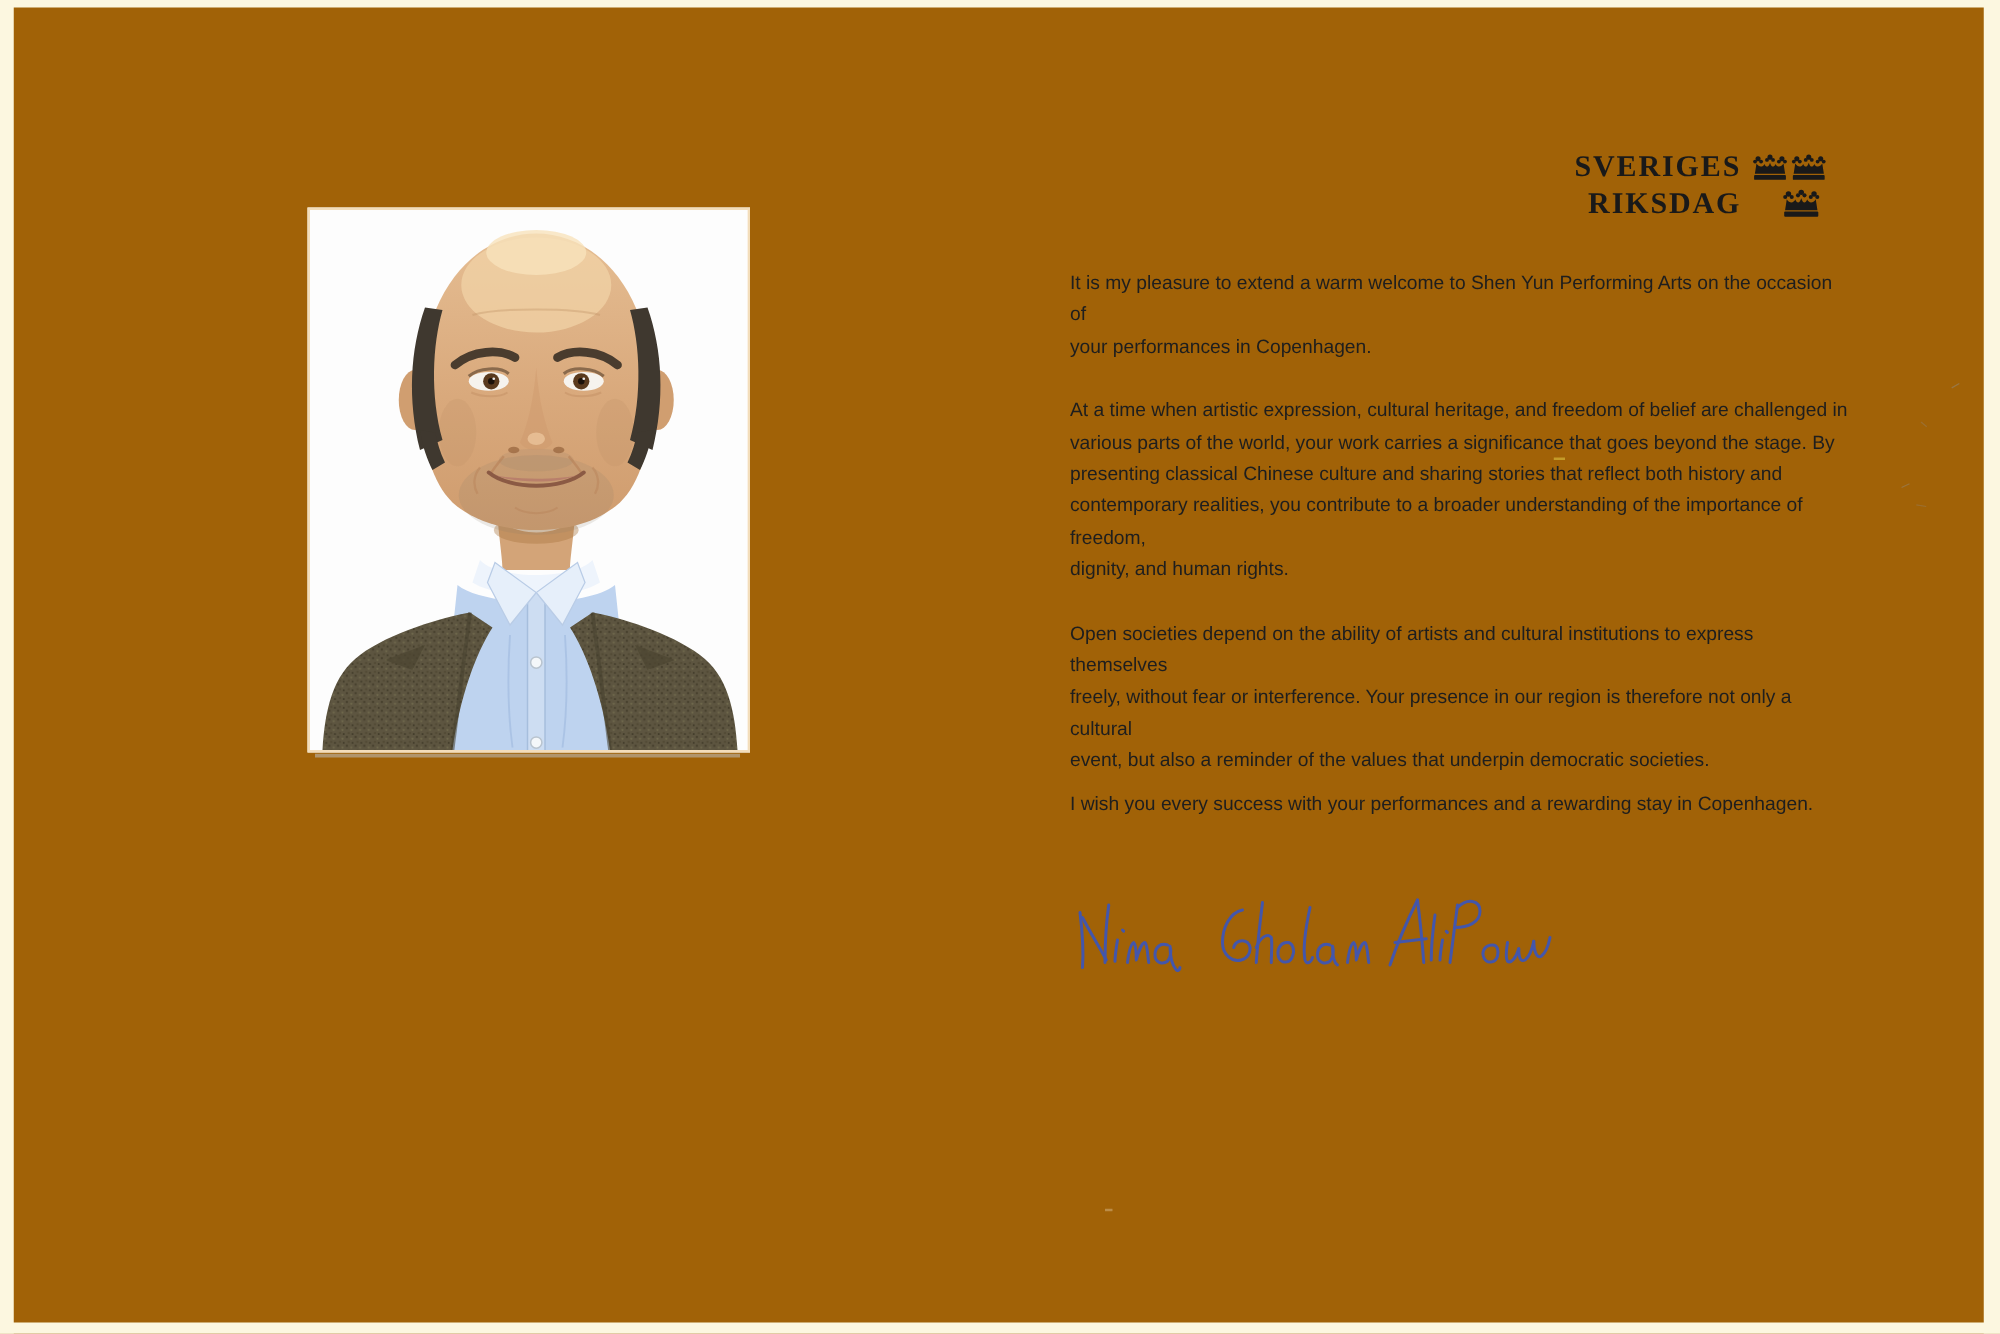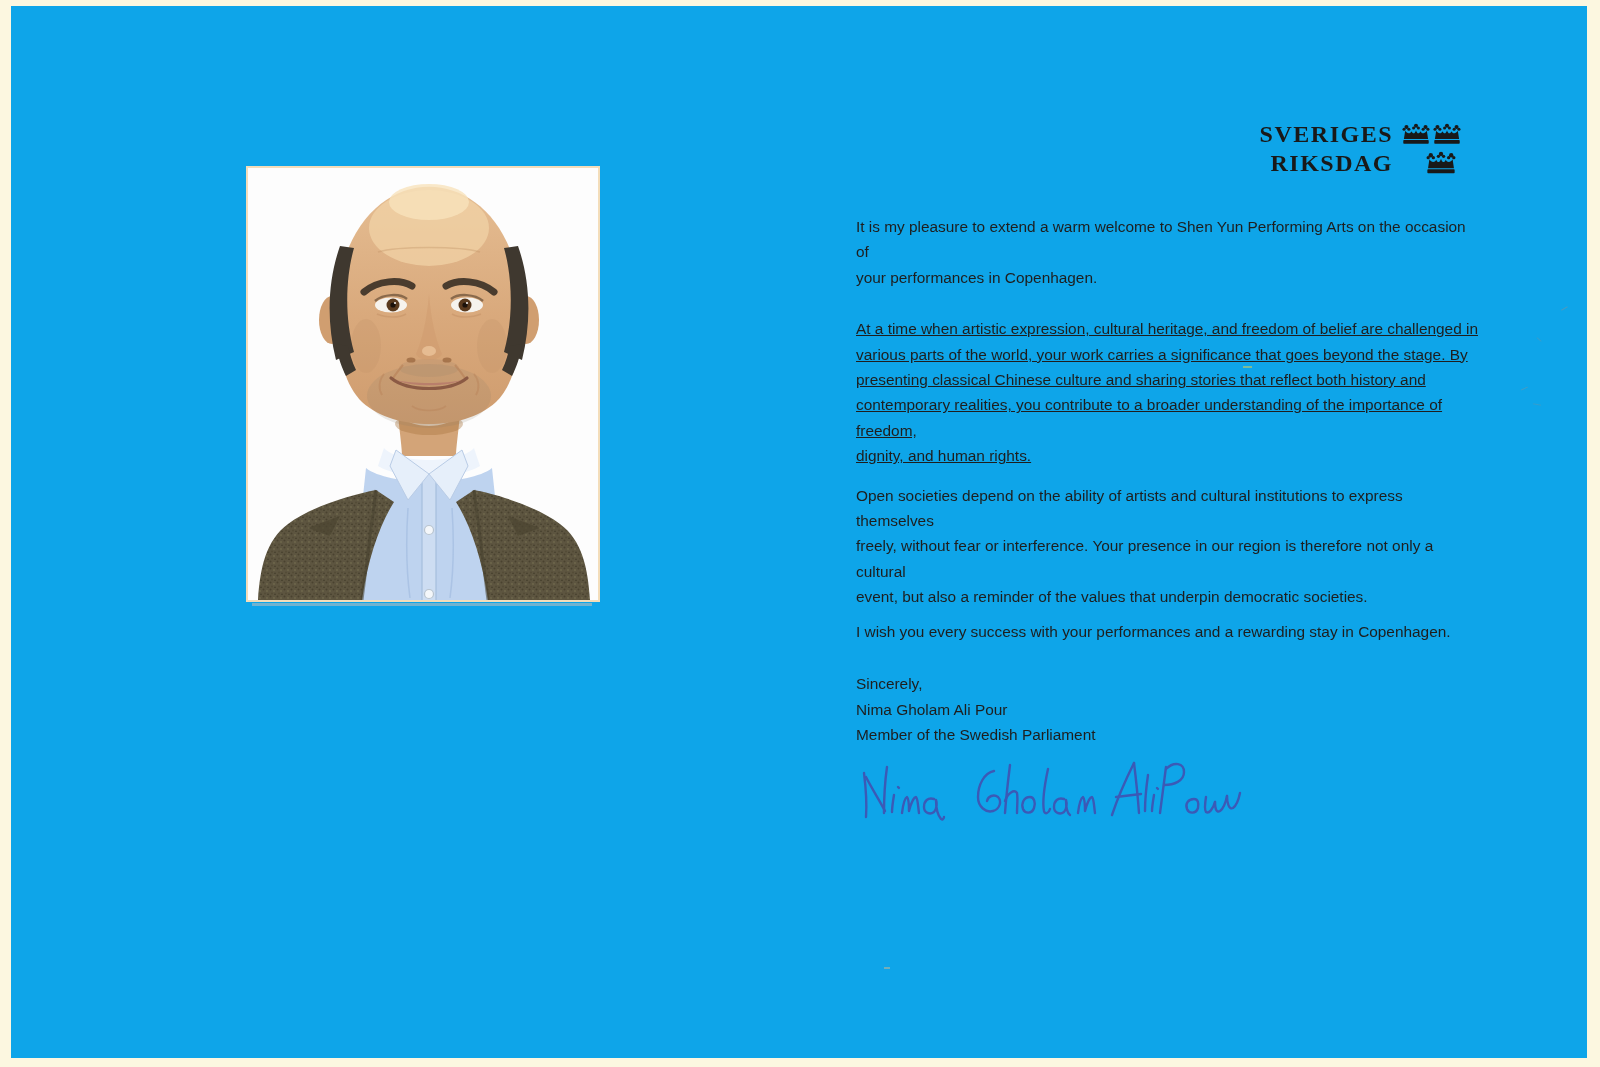--- a/index.html
+++ b/index.html
@@ -1,18 +1,18 @@
 <!DOCTYPE html>
 <html><head>
 <meta charset="utf-8">
 <style>
   html,body{margin:0;padding:0;}
   body{width:1600px;height:1067px;position:relative;overflow:hidden;
        background:#ffffff;font-family:"Liberation Sans",sans-serif;}
-  #canvas{position:absolute;inset:0;width:1600px;height:1067px;background:#0ea5e9;}
+  #canvas{position:absolute;inset:0;width:1600px;height:1067px;background:#a16207;}
 
   
   .edge{position:absolute;background:#fcf7e0;}
   .edge-top{left:0;top:0;width:1600px;height:6px;}
   .edge-left{left:0;top:0;width:11px;height:1067px;}
   .edge-right{right:0;top:0;width:13px;height:1067px;}
   .edge-bottom{left:0;bottom:0;width:1600px;height:9px;}
 
   
   .photo-frame{position:absolute;left:246px;top:166px;width:350px;height:432px;
@@ -27,23 +27,23 @@
   .crowns{position:absolute;left:1402px;top:121px;width:62px;height:58px;}
 
   
   .letter-col{position:absolute;left:856px;top:214px;width:624px;
               font-size:15.4px;line-height:25.4px;color:#1e1e1e;}
   .letter-col div{margin:0;}
   .date{margin-bottom:34px;}
   .heading{font-weight:700;margin-bottom:15px;}
   .para{white-space:pre-line;}
   .para.p1{margin-bottom:26px;}
-  .para.p2{margin-bottom:14px;text-decoration:underline;}
+  .para.p2{margin-bottom:26px;}
   .para.p3{margin-bottom:9px;}
-  .para.p4{margin-bottom:27px;}
+  .para.p4{margin-bottom:52px;}
   .closing{white-space:pre-line;}
   .signature{display:block;margin:4px 0 0 -2px;}
 
   
   .speck{position:absolute;background:#909090;}
 </style>
 </head>
 <body>
 
 <div id="canvas">
@@ -185,23 +185,20 @@
 your performances in Copenhagen.</div>
     <div class="para p2">At a time when artistic expression, cultural heritage, and freedom of belief are challenged in
 various parts of the world, your work carries a significance that goes beyond the stage. By
 presenting classical Chinese culture and sharing stories that reflect both history and
 contemporary realities, you contribute to a broader understanding of the importance of freedom,
 dignity, and human rights.</div>
     <div class="para p3">Open societies depend on the ability of artists and cultural institutions to express themselves
 freely, without fear or interference. Your presence in our region is therefore not only a cultural
 event, but also a reminder of the values that underpin democratic societies.</div>
     <div class="para p4">I wish you every success with your performances and a rewarding stay in Copenhagen.</div>
-    <div class="closing">Sincerely,
-Nima Gholam Ali Pour
-Member of the Swedish Parliament</div>
 
     <svg class="signature" width="390" height="80" viewBox="0 0 390 80" aria-label="Nima Gholam AliPour">
       <g fill="none" stroke="#3e56b4" stroke-width="2.4" stroke-linecap="round" stroke-linejoin="round" opacity=".95">
 
         <path d="M10,22 C12,38 13,52 12,66"></path>
         <path d="M12,26 C18,38 26,50 31,60"></path>
         <path d="M33,16 C31,30 30,46 30,62"></path>
         <path d="M40,44 C39,50 38,56 38,61"></path>
         <path d="M44,36 C44.3,36.3 44.6,36.6 44.9,36.9"></path>
         <path d="M48,62 C49,54 51,47 53,46 C55,48 55,55 55,60 C57,52 60,46 62,46 C64,48 64,56 65,62"></path>

